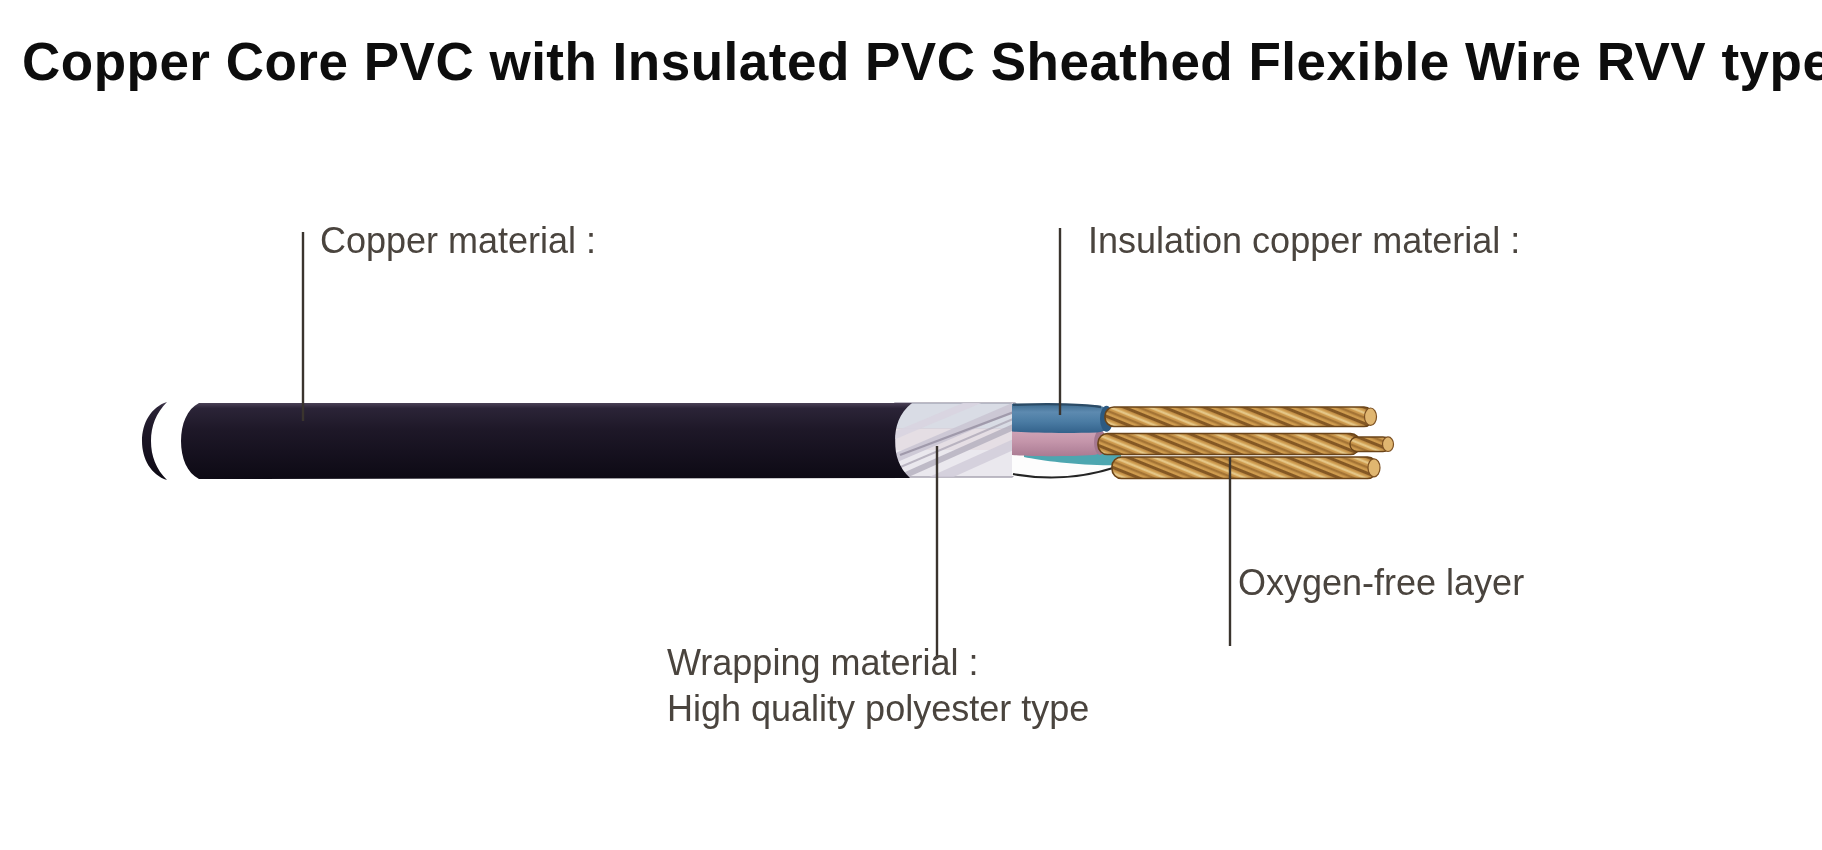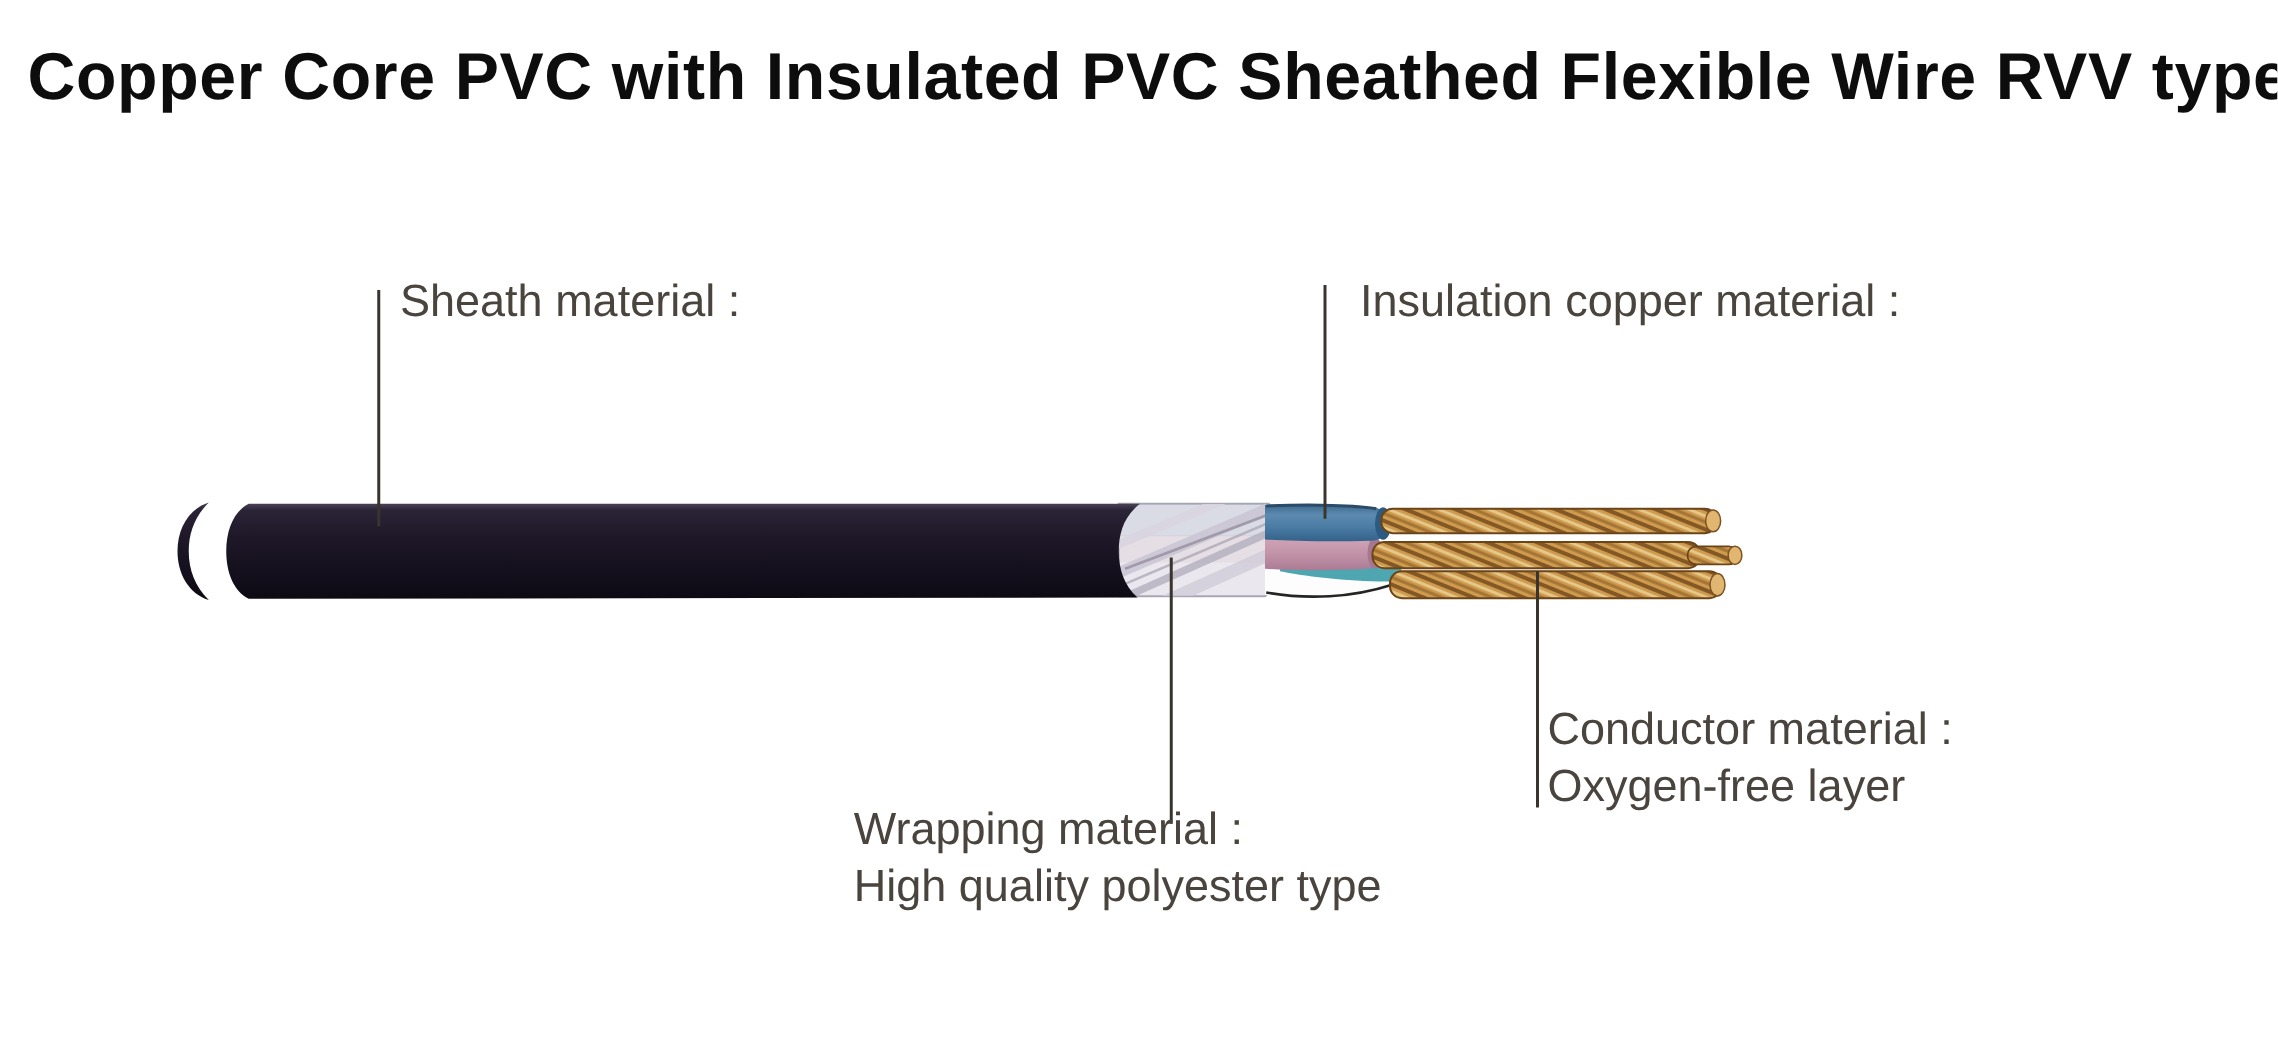--- a/index.html
+++ b/index.html
@@ -28,21 +28,21 @@
   }
   .label{
     position:absolute;
     font-size:36px;
     line-height:46px;
     color:var(--label_color,#4a443e);
     white-space:nowrap;
   }
   .label-sheath{left:320px;top:218px;}
   .label-insulation{left:1088px;top:218px;}
-  .label-wrapping{left:683px;top:640px;}
+  .label-wrapping{left:667px;top:640px;}
   .label-conductor{left:1238px;top:560px;}
 </style>
 </head>
 <body>
 
 <div class="stage">
 
   <h1 class="title">Copper Core PVC with Insulated PVC Sheathed Flexible Wire RVV type</h1>
 
   <svg class="cable-svg" viewBox="0 0 1822 850" aria-hidden="true">
@@ -130,30 +130,29 @@
 
     <path d="M 167,402 C 151,407 142,423 142,441 C 142,459 151,475 167,480 C 156,469 151,456 151,441 C 151,426 156,413 167,402 Z" fill="url(#sheathG)"></path>
 
     <line x1="303" y1="232" x2="303" y2="421" stroke="var(--leader_color,#3a342e)" stroke-width="2.4"></line>
     <line x1="1060" y1="228" x2="1060" y2="415" stroke="var(--leader_color,#3a342e)" stroke-width="2.4"></line>
     <line x1="937" y1="446" x2="937" y2="659" stroke="var(--leader_color,#3a342e)" stroke-width="2.4"></line>
     <line x1="1230" y1="457" x2="1230" y2="646" stroke="var(--leader_color,#3a342e)" stroke-width="2.4"></line>
   </svg>
 
   <div class="label label-sheath">
-    <div>Sheath material :</div>
+    <div>Copper material :</div>
   </div>
 
   <div class="label label-insulation">
     <div>Insulation copper material :</div>
   </div>
 
   <div class="label label-wrapping">
     <div>Wrapping material :</div>
     <div>High quality polyester type</div>
   </div>
 
   <div class="label label-conductor">
-    <div>Conductor material :</div>
     <div>Oxygen-free layer</div>
   </div>
 
 </div>
 
 </body></html>

